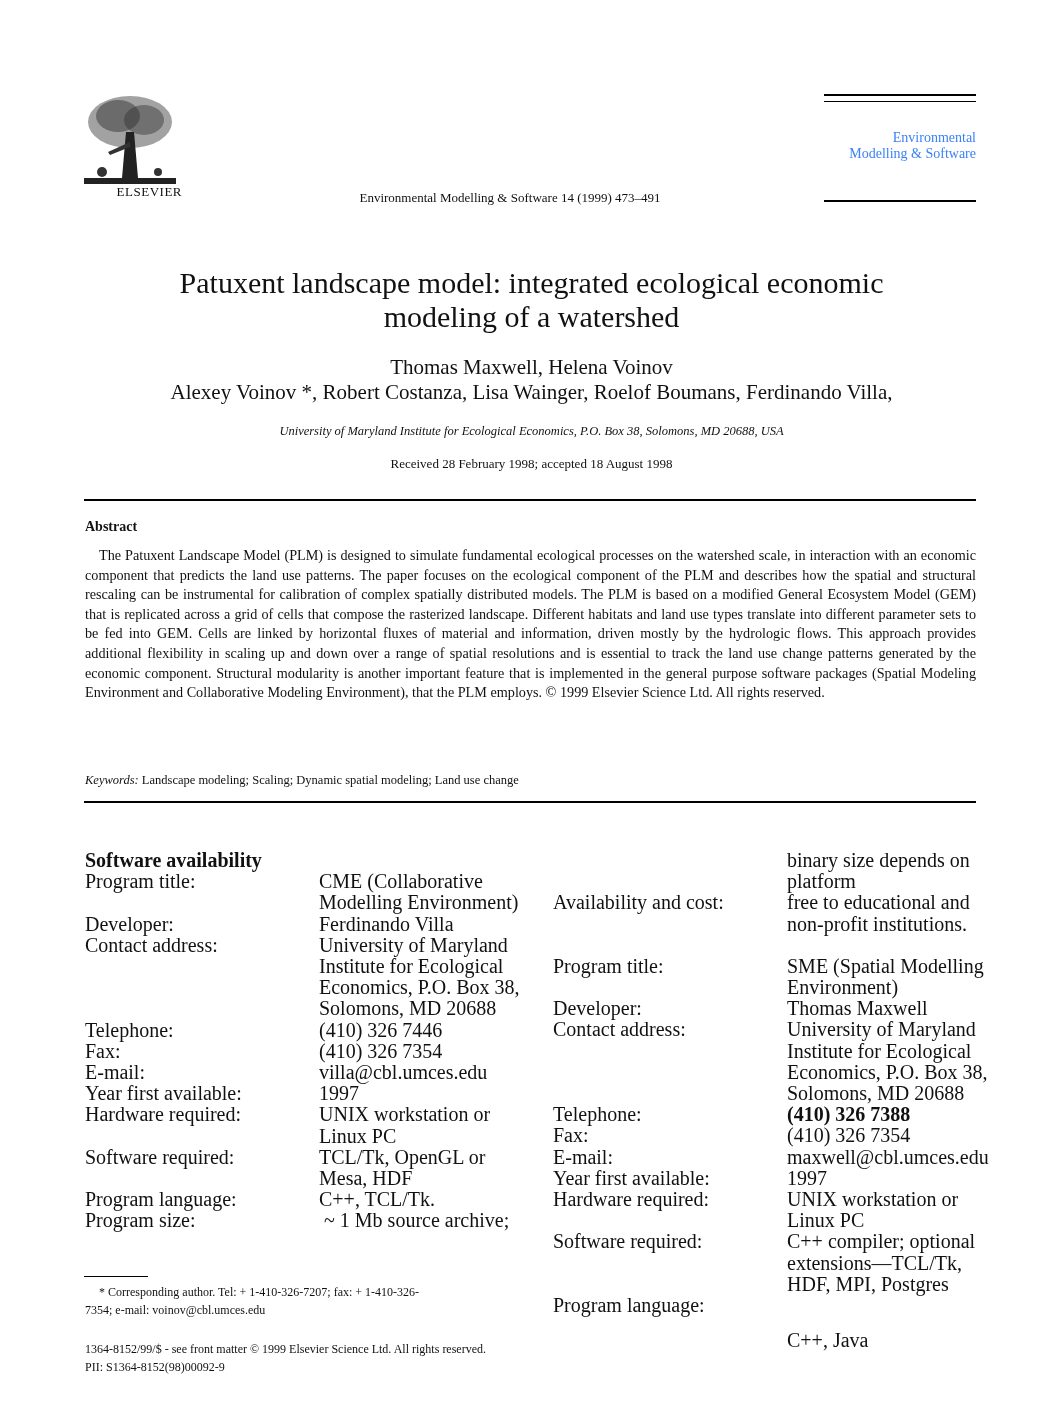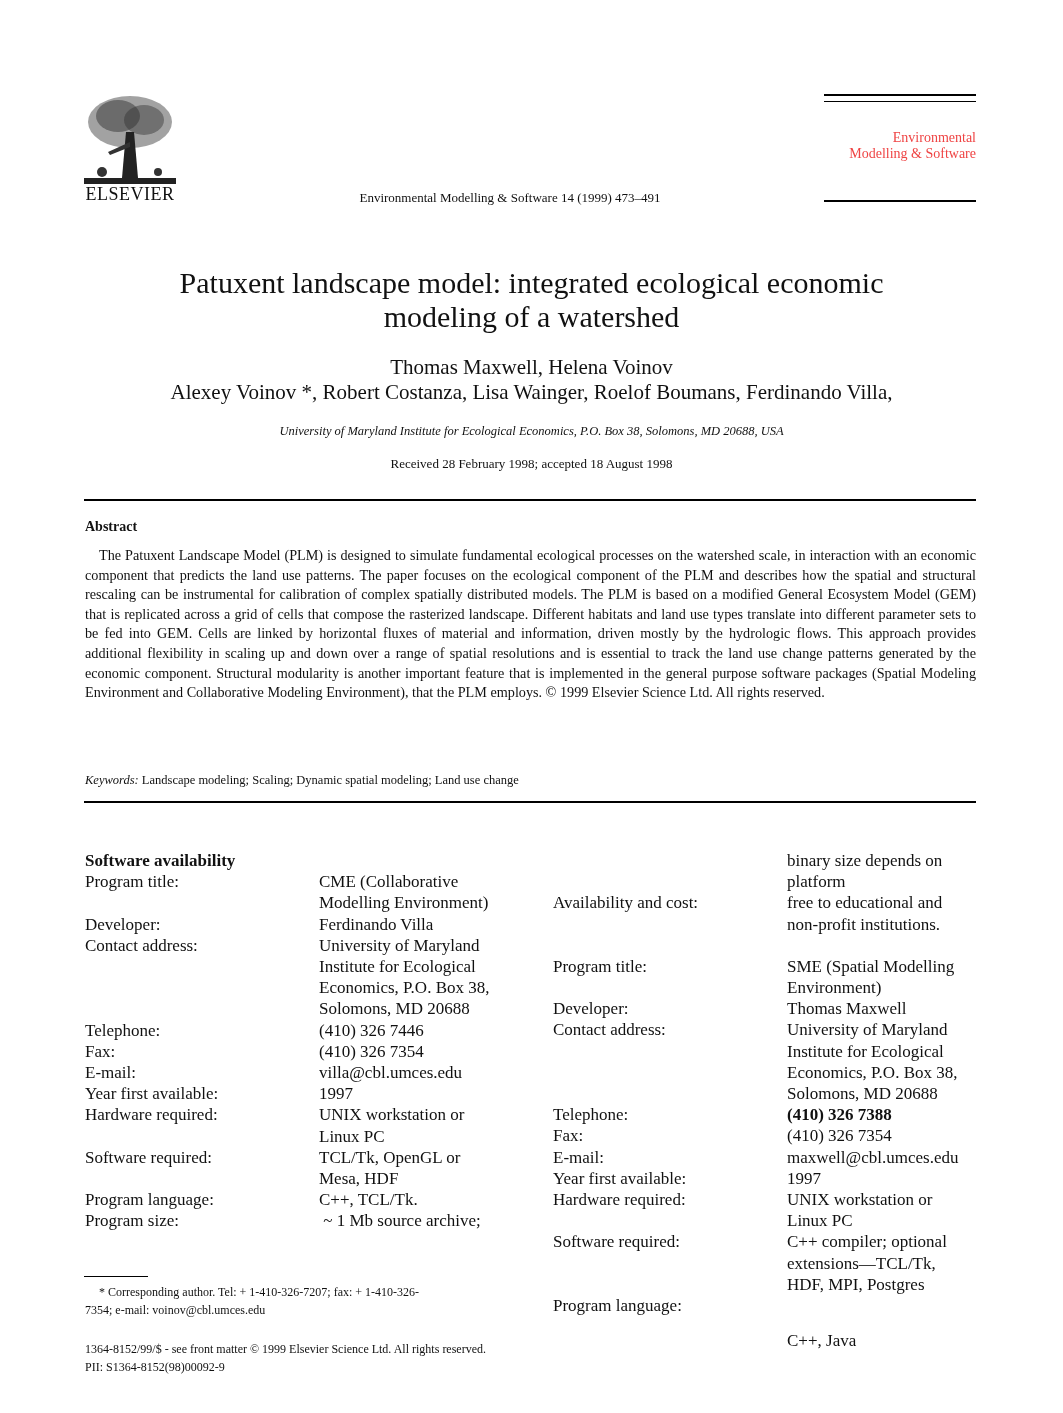--- a/index.html
+++ b/index.html
@@ -3,37 +3,37 @@
 <meta charset="utf-8">
 <style>
   html, body { margin: 0; padding: 0; background: #ffffff; }
   body {
     width: 1063px; height: 1413px; position: relative; overflow: hidden;
     font-family: "Liberation Serif", "DejaVu Serif", serif; color: #111;
   }
   .abs { position: absolute; }
   .logo { left: 78px; top: 92px; width: 104px; height: 112px; }
   .logo svg { display: block; }
-  .logo-text { left: 78px; top: 184px; width: 104px; text-align: center; font-size: 18px; letter-spacing: 0.5px; }
+  .logo-text { left: 78px; top: 184px; width: 104px; text-align: right; font-size: 13px; letter-spacing: 0.5px; }
   .journal-ref { left: 300px; top: 190px; width: 420px; text-align: center; font-size: 13px; }
   .journal-box { left: 824px; top: 94px; width: 152px; height: 108px; }
   .jb-line1 { position: absolute; left: 0; right: 0; top: 0; height: 2px; background: #000; }
   .jb-line2 { position: absolute; left: 0; right: 0; top: 7px; height: 1px; background: #000; }
   .jb-line3 { position: absolute; left: 0; right: 0; bottom: 0; height: 2px; background: #000; }
-  .jb-name { position: absolute; right: 0; top: 36px; text-align: right; font-size: 14px; line-height: 16px; color: #ef4444; }
+  .jb-name { position: absolute; right: 0; top: 36px; text-align: right; font-size: 14px; line-height: 16px; color: #3b82f6; }
   .title { left: 60px; top: 266px; width: 943px; text-align: center; font-size: 30px; line-height: 34px; }
   .authors { left: 60px; top: 355px; width: 943px; text-align: center; font-size: 21px; line-height: 25px; }
   .affil { left: 60px; top: 424px; width: 943px; text-align: center; font-size: 12.5px; font-style: italic; }
   .received { left: 60px; top: 456px; width: 943px; text-align: center; font-size: 13px; }
   .rule { left: 84px; width: 892px; height: 2px; background: #000; }
   .abstract-head { left: 85px; top: 519px; font-size: 14px; font-weight: bold; }
   .abstract-body { left: 85px; top: 546px; width: 891px; font-size: 14.2px; line-height: 19.6px; text-align: justify; text-indent: 14px; }
   .keywords { left: 85px; top: 773px; font-size: 12.5px; }
   .keywords i { font-style: italic; }
-  .sw-col { font-size: 17px; line-height: 21.2px; }
+  .sw-col { font-size: 20px; line-height: 21.2px; }
   .sw-head { font-weight: bold; }
   .sw-row { display: flex; gap: 20px; }
   .sw-label { width: 214px; flex: 0 0 214px; }
   .sw-value { width: 210px; }
   .sw-gap { height: 21px; }
   .footnote-rule { left: 84px; top: 1276px; width: 64px; height: 1px; background: #000; }
   .footnote { left: 85px; top: 1283px; width: 440px; font-size: 12px; line-height: 18px; }
   .footer { left: 85px; top: 1340px; font-size: 12px; line-height: 18px; }
 </style>
 </head>

